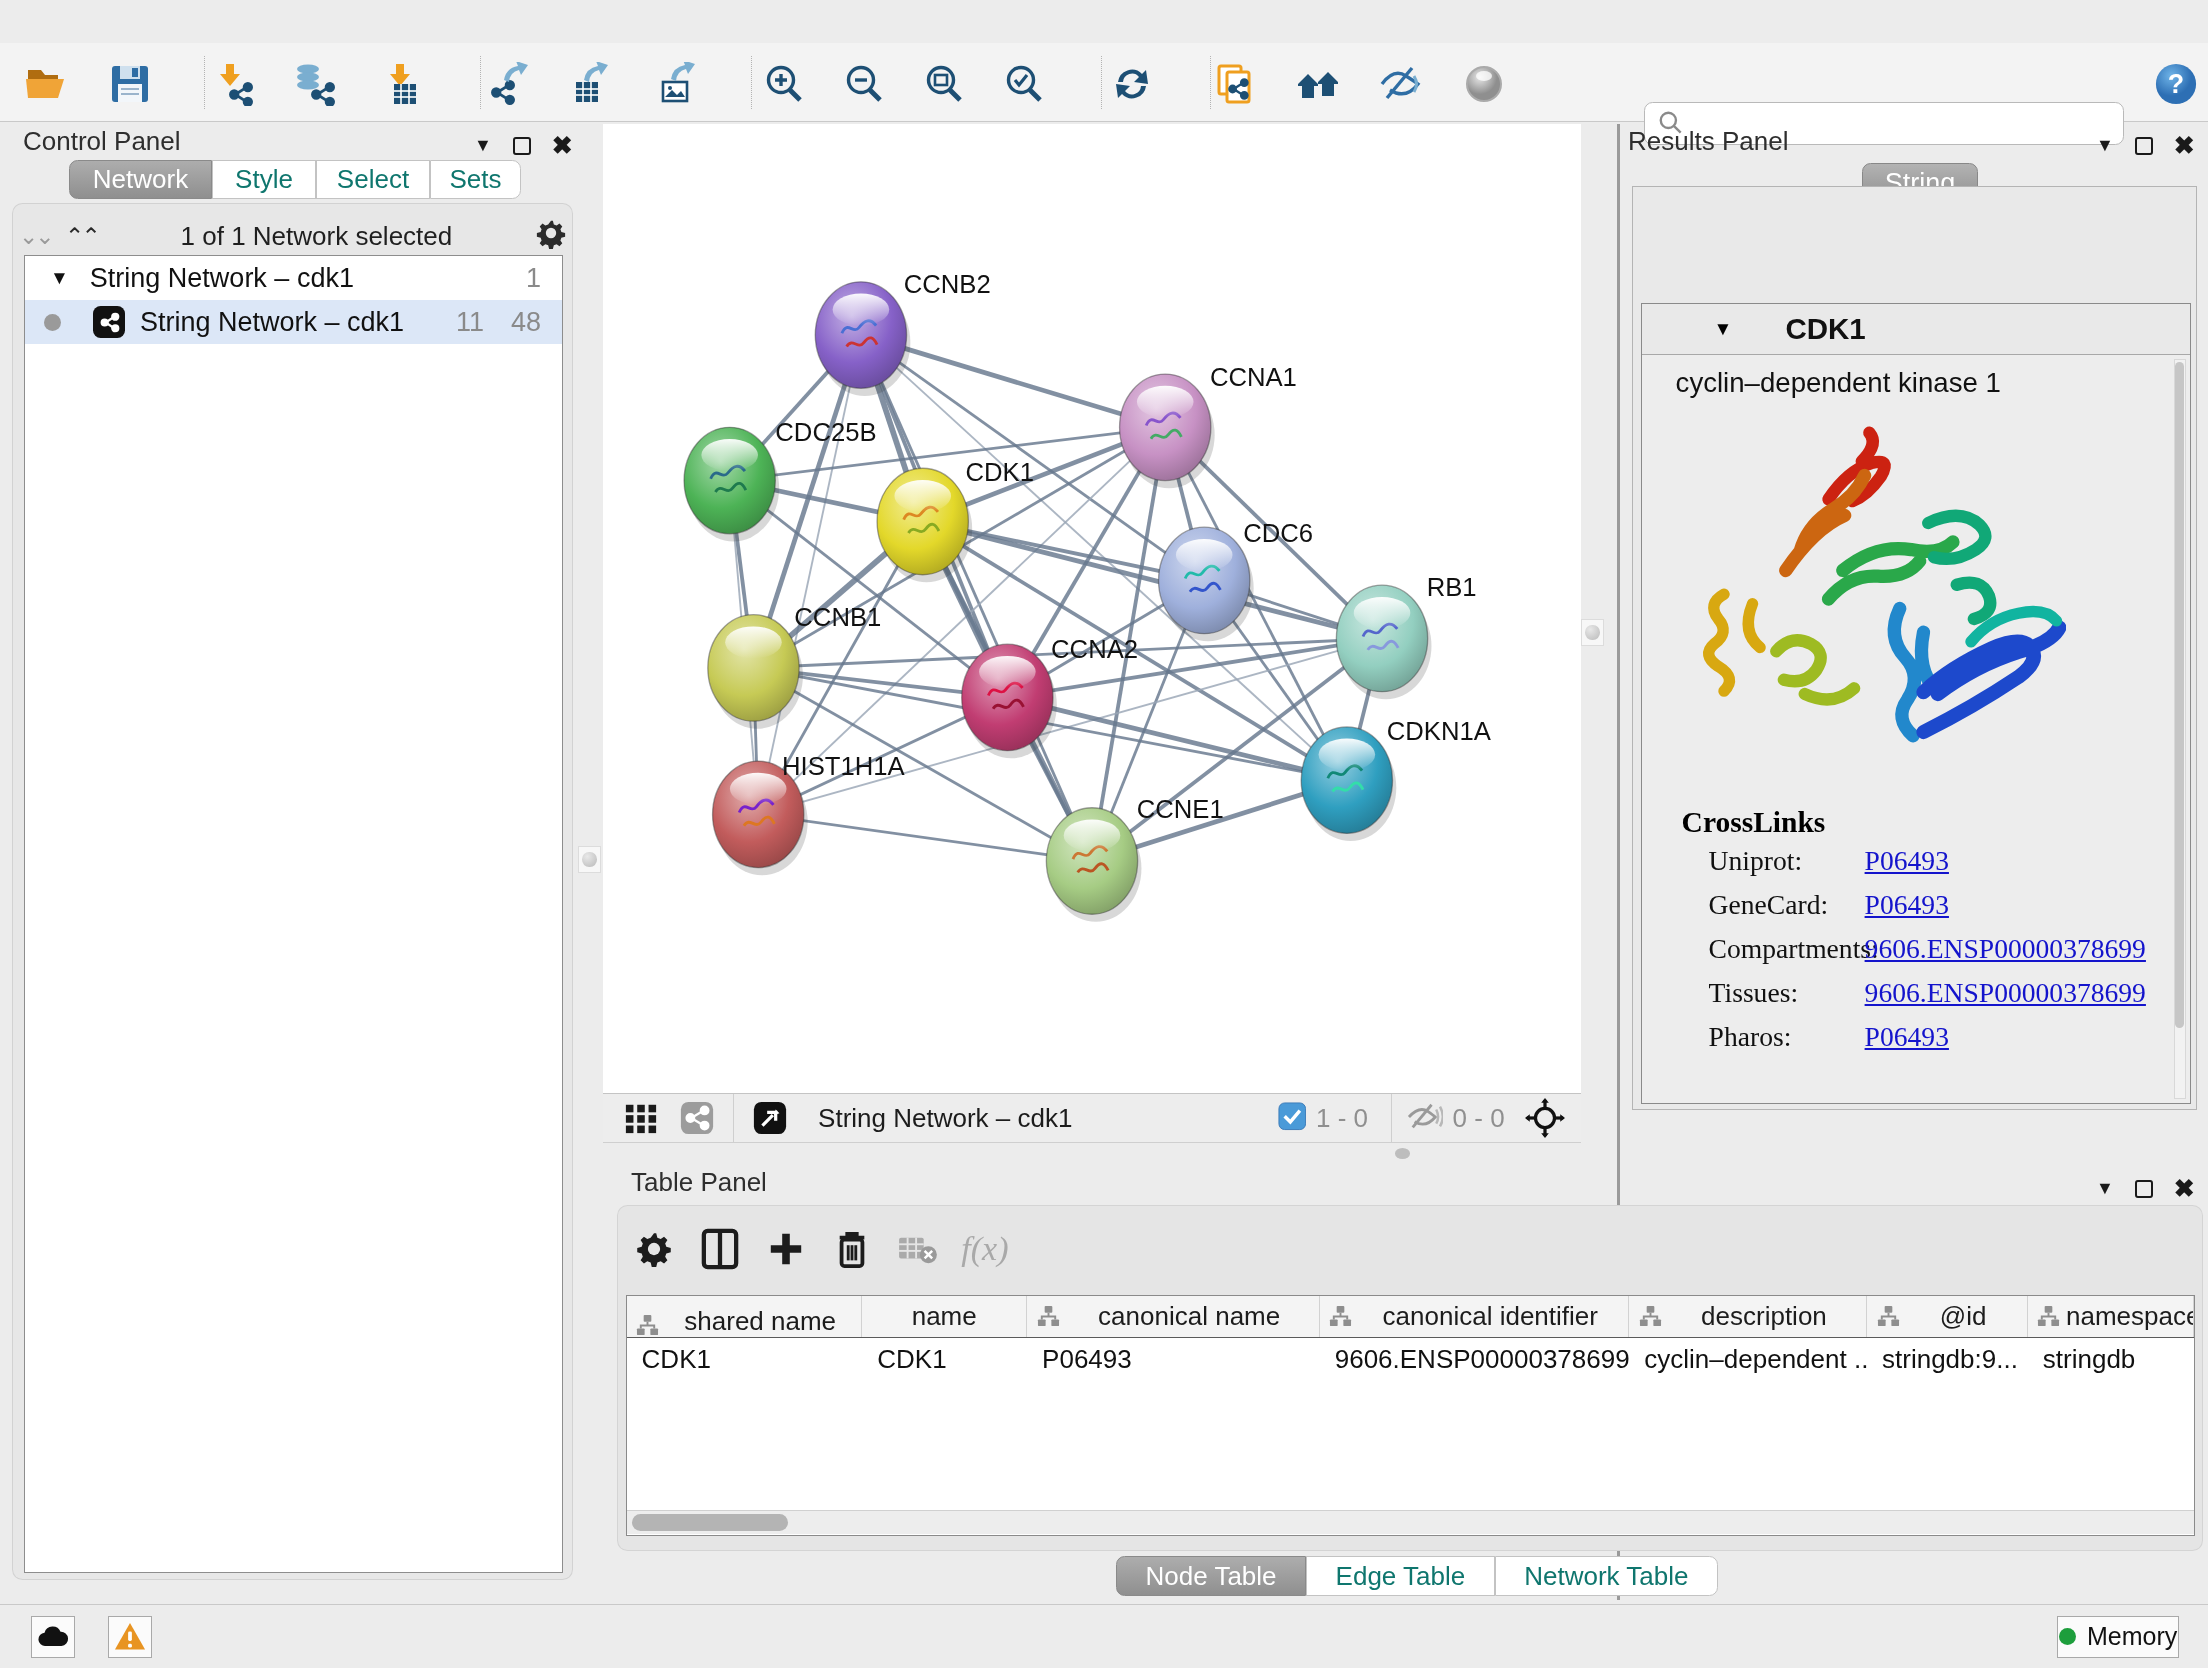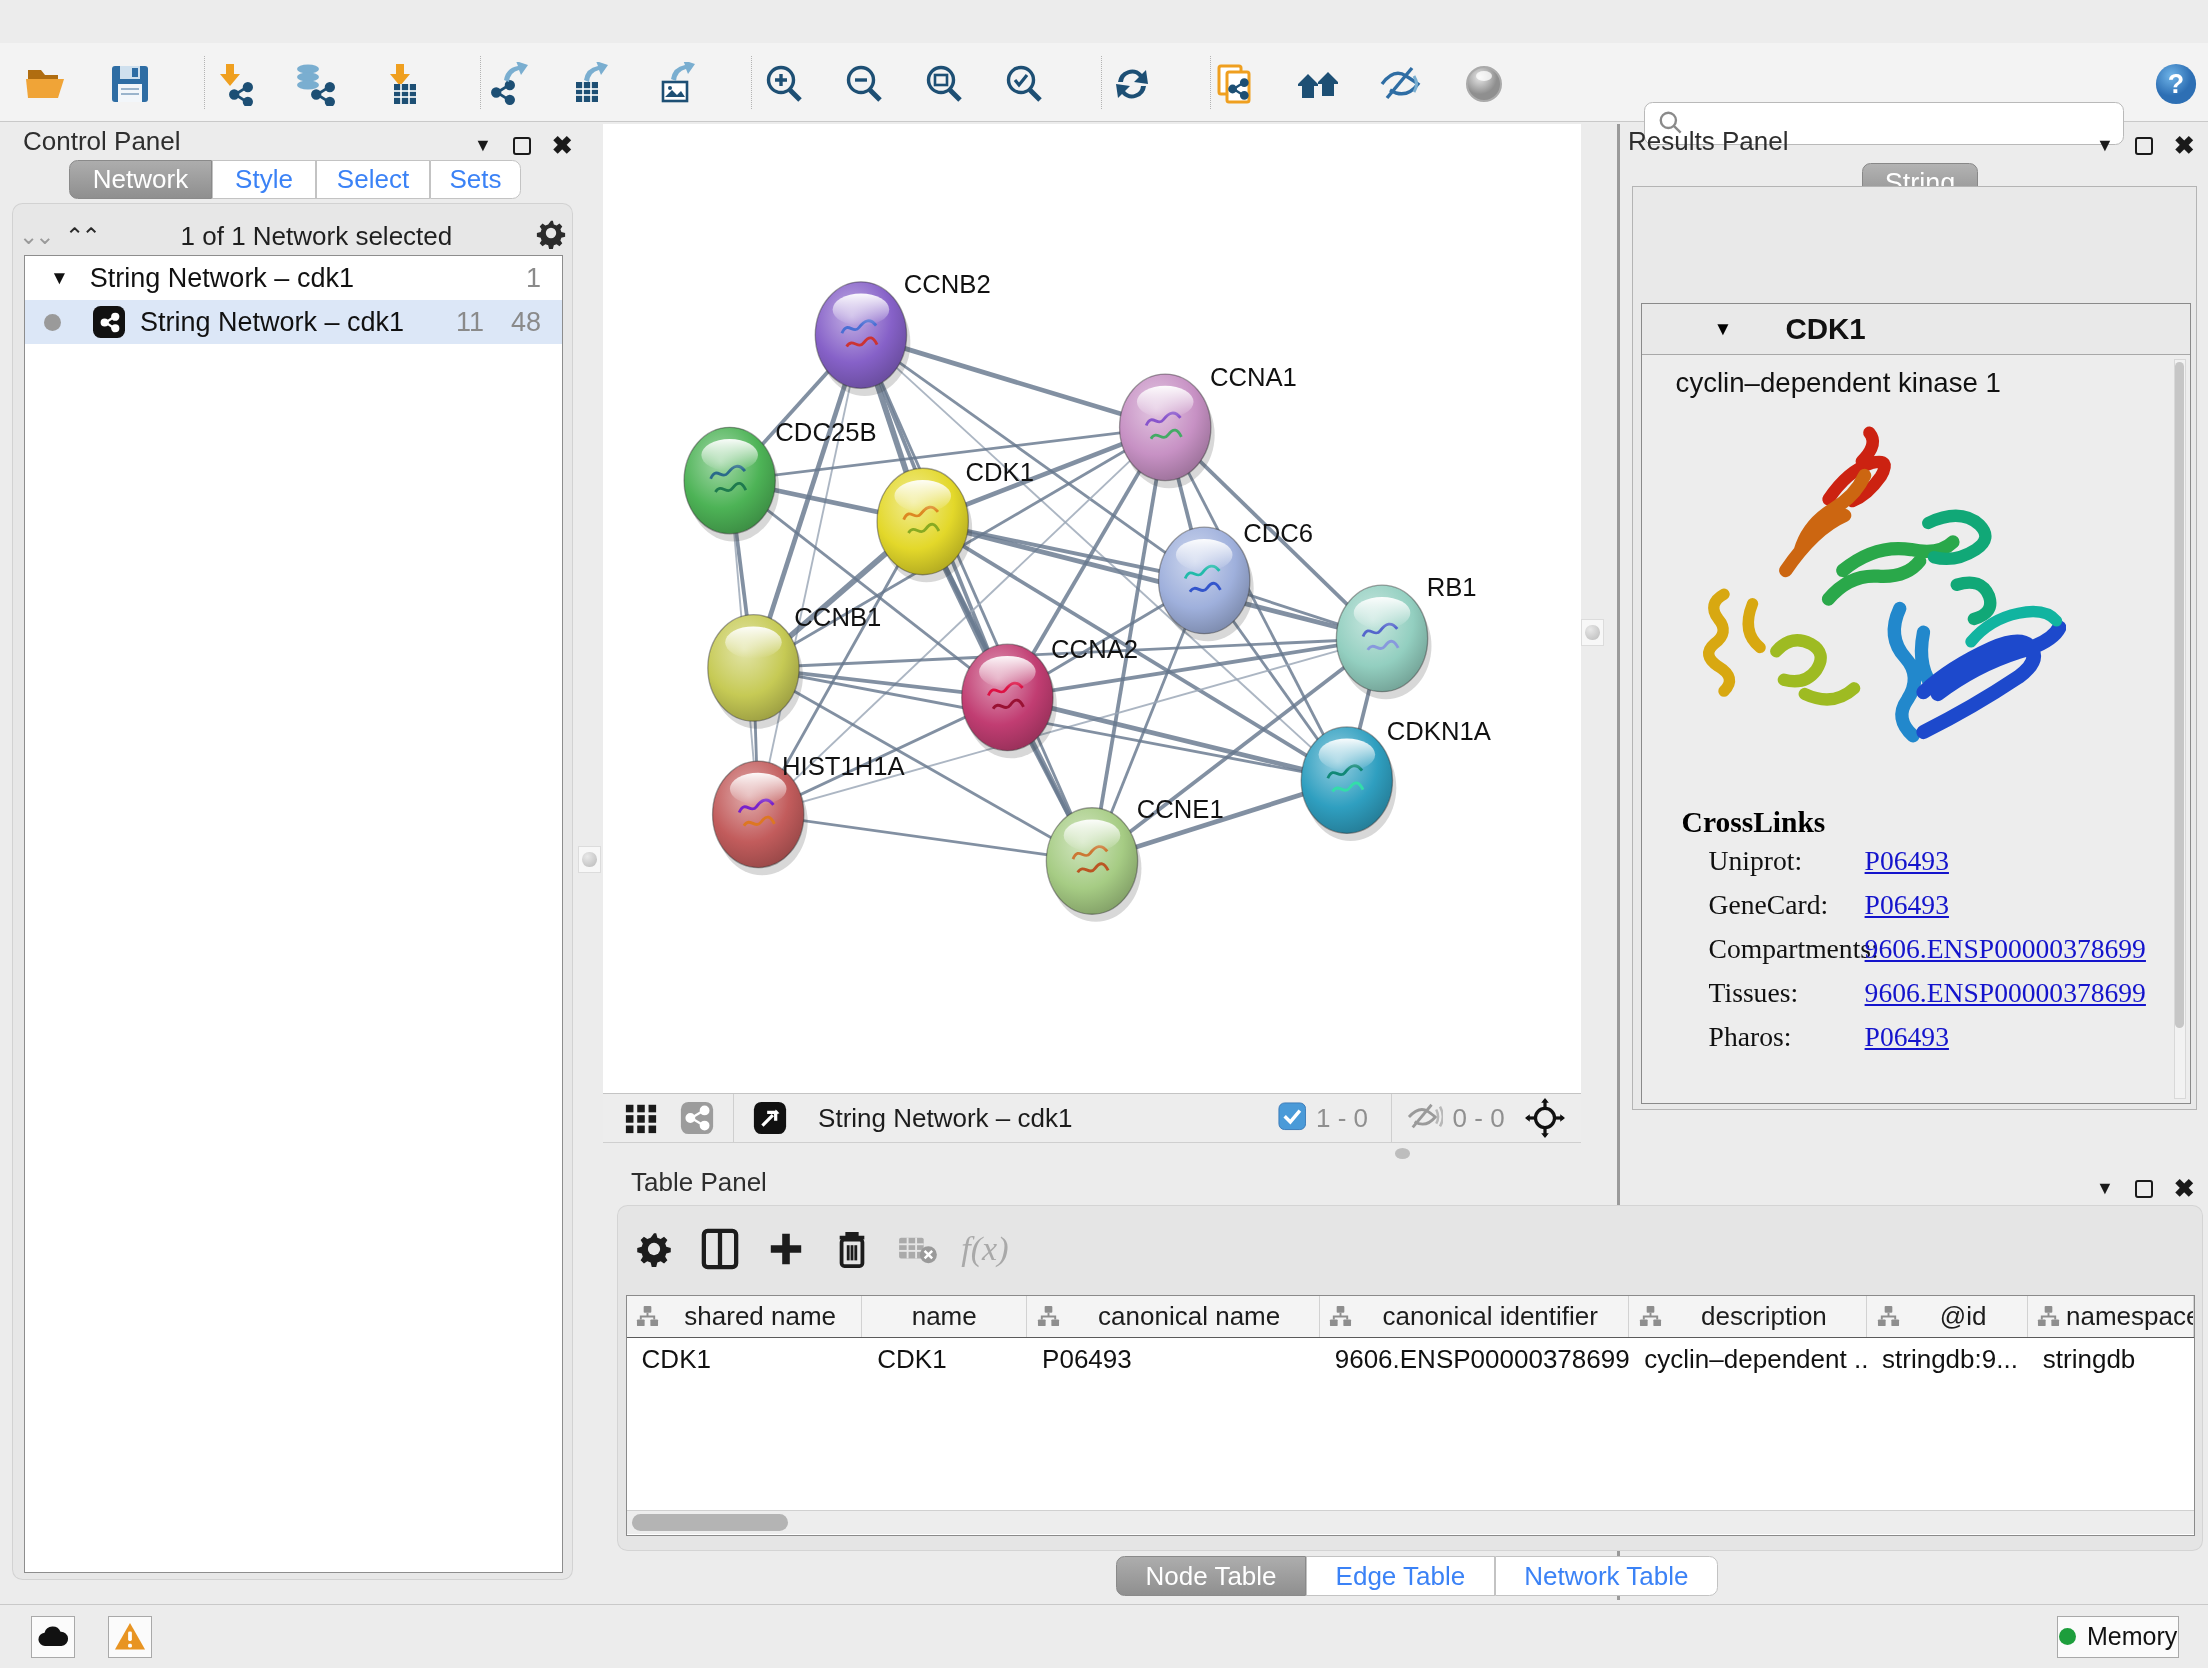--- a/index.html
+++ b/index.html
@@ -34,21 +34,21 @@
     display:flex; align-items:center; padding-left:11.4px; }
   #search-input { border:none; outline:none; flex:1; height:36px; font-size:25px;
     background:transparent; font-family:"Liberation Sans",sans-serif; color:#333; }
   
   .panel-title { position:absolute; font-size:26px; color:#2e2e2e; }
   .panel-ctrls { position:absolute; display:flex; align-items:center; gap:21px; }
   .pc-tri { font-size:18px; color:#1a1a1a; }
   .pc-box { width:18px; height:18px; border:2.4px solid #1a1a1a; border-radius:2.9px; }
   .pc-x  { font-size:25px; font-weight:bold; color:#1a1a1a; }
   .tab { display:flex; align-items:center; justify-content:center;
-    border:1px solid #c3c3c3; background:#ffffff; color:#3b82f6;
+    border:1px solid #c3c3c3; background:#ffffff; color:#0f766e;
     font-size:26px; height:39px; }
   .tab.active { background:linear-gradient(#adadad,#8f8f8f); color:#ffffff;
     border-color:#8a8a8a; }
   
   #cp-tabs { position:absolute; left:69px; top:160px; display:flex; }
   #cp-tabs .tab { border-radius:0; }
   #cp-tabs .tab:first-child { border-radius:8.6px 0 0 8.6px; }
   #cp-tabs .tab:last-child  { border-radius:0 8.6px 8.6px 0; }
   #cp-body { position:absolute; left:13.3px; top:204px; width:559px; height:1375px;
     background:#e7e7e7; border-radius:9.5px; box-shadow:0 0 0 1px #d2d2d2; }
@@ -788,21 +788,21 @@
               <line x1="20" y1="6" x2="20" y2="28"></line>
             </g>
             <circle cx="33" cy="24" r="9" fill="#9a9a9a"></circle>
             <path d="M29 20 l8 8 M37 20 l-8 8" stroke="#fff" stroke-width="2.6"></path>
           </svg>
       </span>
       <span id="fx-label">f(x)</span>
     </div>
     <div id="ntable">
       <div id="ntable-head">
-          <div class="th" style="width: 236px;">
+          <div class="th" style="width: 236px; align-items: flex-end;">
             <svg width="23" height="23" viewBox="0 0 24 24">
               <g fill="#8e8e8e">
                 <rect x="8" y="1" width="8" height="7" rx="1"></rect>
                 <rect x="1" y="15" width="8" height="7" rx="1"></rect>
                 <rect x="15" y="15" width="8" height="7" rx="1"></rect>
               </g>
               <path d="M12 8 v4 M5 15 v-3 h14 v3" stroke="#8e8e8e" stroke-width="2" fill="none"></path>
             </svg>
             <span class="lbl">shared name</span>
           </div>

